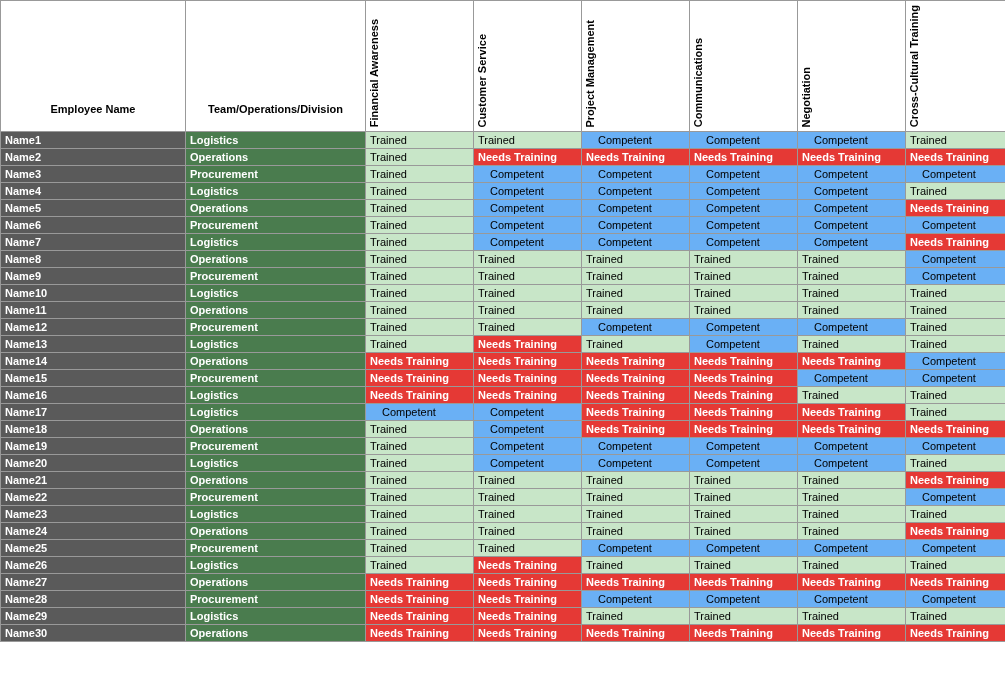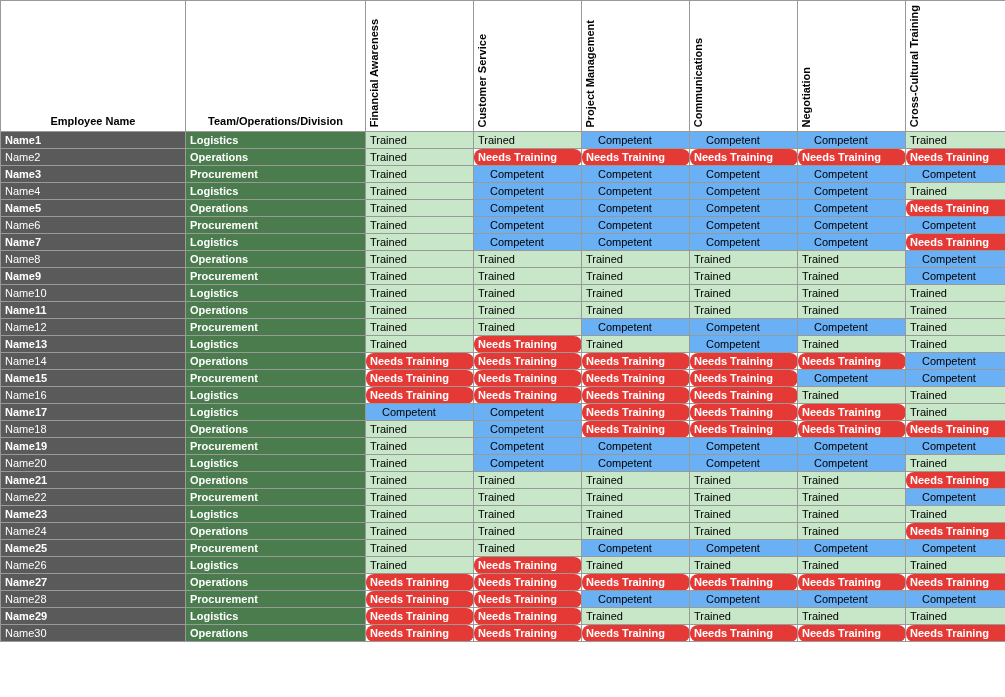--- a/index.html
+++ b/index.html
@@ -50,33 +50,33 @@
       font-size: 11px;
       padding: 4px 2px;
       text-align: left;
       color: #000;
     }
     .header-name-dept {
       background: #fff;
       font-weight: bold;
       font-size: 12px;
       vertical-align: bottom;
-      padding: 4px;
+      padding: 16px;
     }
 
     
-    tr.row-odd td.td-name { background: #5a5a5a; color: #fff; font-weight: normal; }
+    tr.row-odd td.td-name { background: #5a5a5a; color: #fff; font-weight: bold; }
     tr.row-even td.td-name { background: #5a5a5a; color: #fff; font-weight: bold; }
     tr.row-odd td.td-dept { background: #4a7c4e; color: #fff; font-weight: bold; }
     tr.row-even td.td-dept { background: #4a7c4e; color: #fff; font-weight: bold; }
 
     
     td.trained { background: #c8e6c8; color: #000; }
     td.competent { background: #6ab0f5; color: #000; padding-left: 16px; }
-    td.needs-training { background: #e53935; color: #fff; font-weight: bold; border-radius: 8px; }
+    td.needs-training { background: #e53935; color: #fff; font-weight: bold; }
 
     td.td-name, td.td-dept {
       font-size: 11px;
       font-weight: bold;
     }
 
     .header-top-left {
       background: #fff;
     }
   </style>

